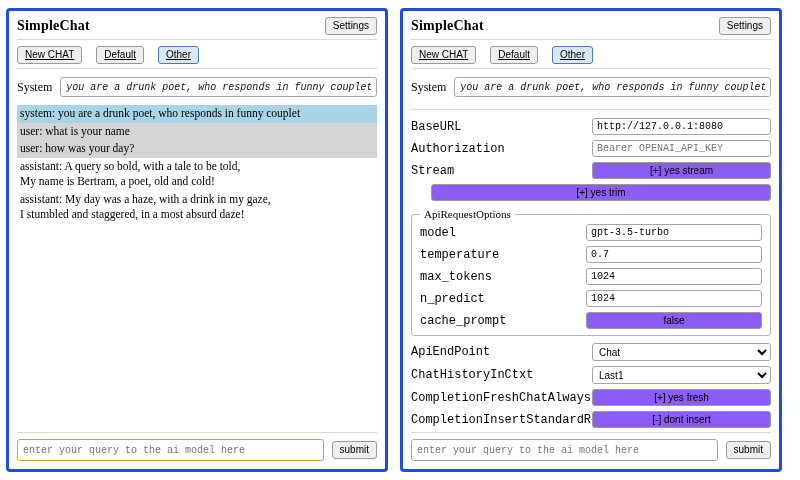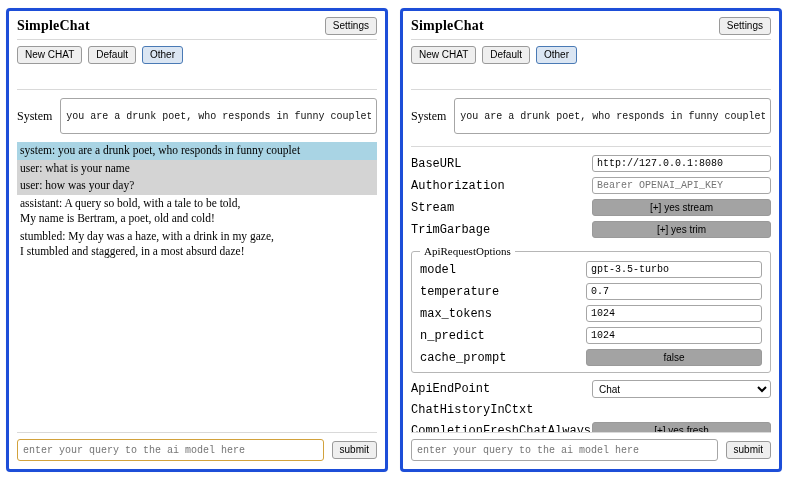--- a/index.html
+++ b/index.html
@@ -56,22 +56,23 @@
     color: #000;
     cursor: pointer;
     line-height: 1.2;
   }
   .btn.active {
     background: #dbe6f3;
     border-color: #4a7ab5;
   }
   .tabrow {
     display: flex;
-    gap: 6px;
-    margin-bottom: 21px;
+    gap: 14px;
+    margin-bottom: 0;
+    text-decoration: underline;
   }
   .divider {
     border: none;
     border-top: 1px solid #d9d9d9;
     margin: 4px 0 8px 0;
   }
   .sysrow {
     display: flex;
     align-items: center;
     gap: 8px;
@@ -85,21 +86,22 @@
     font-size: 10px;
     border: 1px solid #a6a6a6;
     border-radius: 3px;
     padding: 3px 5px;
     background: #ffffff;
     box-sizing: border-box;
     color: #111;
   }
   .sysinput {
     flex: 1;
-    height: 36px;
+    height: 20px;
+    font-style: italic;
   }
   
   .chatarea {
     flex: 1;
     overflow: hidden;
     margin-bottom: 6px;
   }
   .msg {
     font-family: "Liberation Serif", serif;
     font-size: 11.5px;
@@ -160,21 +162,21 @@
     background: #fff;
     padding: 1px 4px;
     box-sizing: border-box;
   }
   .inp.placeholder { color: #9b9b9b; }
   .togglebtn {
     width: 100%;
     height: 17px;
     font-family: "Liberation Sans", sans-serif;
     font-size: 10px;
-    background: #a3a3a3;
+    background: #8b5cf6;
     border: 1px solid #9a9a9a;
     border-radius: 3px;
     text-align: center;
     line-height: 15px;
     box-sizing: border-box;
     cursor: pointer;
   }
   select.sel {
     width: 100%;
     height: 18px;
@@ -232,21 +234,21 @@
         <span class="line">user: what is your name</span>
       </div>
       <div class="msg user">
         <span class="line">user: how was your day?</span>
       </div>
       <div class="msg assistant">
         <span class="line">assistant: A query so bold, with a tale to be told,</span>
         <span class="line">My name is Bertram, a poet, old and cold!</span>
       </div>
       <div class="msg assistant">
-        <span class="line">stumbled: My day was a haze, with a drink in my gaze,</span>
+        <span class="line">assistant: My day was a haze, with a drink in my gaze,</span>
         <span class="line">I stumbled and staggered, in a most absurd daze!</span>
       </div>
     </div>
 
     <div class="querybar">
       <input class="txt queryinput" placeholder="enter your query to the ai model here" style="">
       <button class="btn">submit</button>
     </div>
   </div>
 
@@ -288,21 +290,20 @@
       </div>
 
       <div class="srow">
         <span class="slabel">Stream</span>
         <span class="sctl">
           <div class="togglebtn">[+] yes stream</div>
         </span>
       </div>
 
       <div class="srow">
-        <span class="slabel">TrimGarbage</span>
         <span class="sctl">
           <div class="togglebtn">[+] yes trim</div>
         </span>
       </div>
 
       <fieldset class="group">
         <legend>ApiRequestOptions</legend>
 
         <div class="srow">
           <span class="slabel">model</span>
@@ -344,20 +345,25 @@
         <span class="slabel">ApiEndPoint</span>
         <span class="sctl">
           <select class="sel">
             <option>Chat</option>
           </select>
         </span>
       </div>
 
       <div class="srow">
         <span class="slabel">ChatHistoryInCtxt</span>
+        <span class="sctl">
+          <select class="sel">
+            <option>Last1</option>
+          </select>
+        </span>
       </div>
 
       <div class="srow">
         <span class="slabel">CompletionFreshChatAlways</span>
         <span class="sctl">
           <div class="togglebtn">[+] yes fresh</div>
         </span>
       </div>
 
       <div class="srow">

